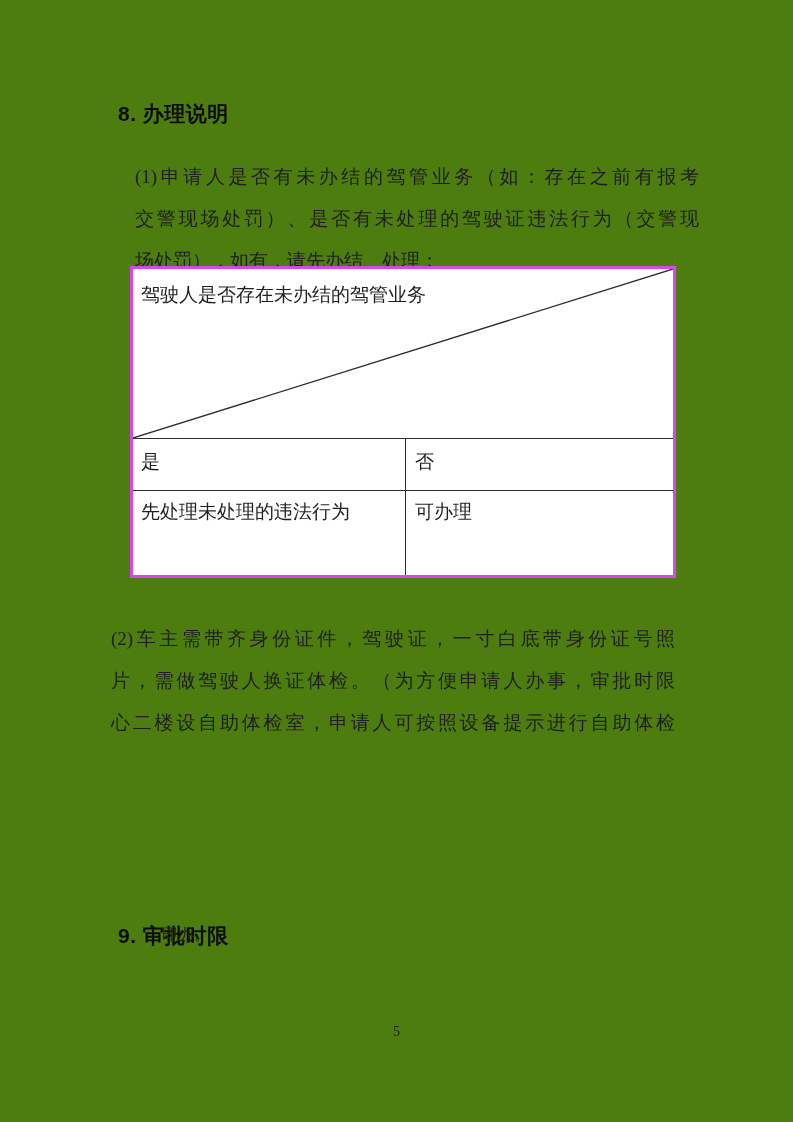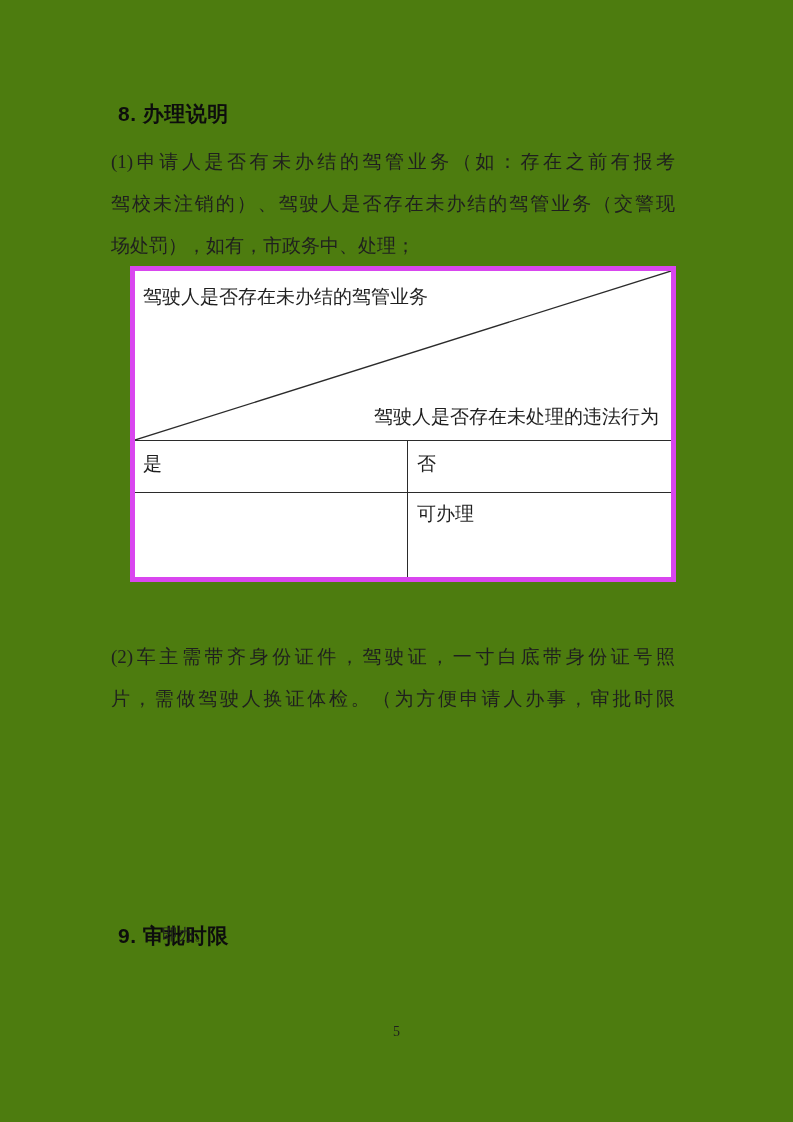--- a/index.html
+++ b/index.html
@@ -29,30 +29,30 @@
   }
   #heading-8 { top: 101px; }
   #heading-9 { top: 879px; margin-top: 44px; }
   .para {
     position: absolute;
     left: 111px;
     width: 564px;
     font-size: 19px;
     line-height: 42px;
   }
-  #para-1 { top: 141px; }
-  #para-2 { top: 636px; }
+  #para-1 { top: 156px; margin-left: 24px; }
+  #para-2 { top: 618px; }
   .jl { text-align: justify; text-align-last: justify; }
   .ll { text-align: left; }
   
   .dtable {
     position: absolute;
     left: 130px; top: 266px;
     width: 546px;
-    border: 5px solid #d946ef;
+    border: 3px solid #d946ef;
     font-size: 19px;
     background: #ffffff;
   }
   .dheader {
     position: relative;
     height: 170px;
     border-bottom: 1px solid #2b2b2b;
   }
   .diag-svg {
     position: absolute; left: 0; top: 0;
@@ -103,50 +103,51 @@
 </style>
 </head>
 <body>
 
 <div class="page">
 
   <div class="doc-heading" id="heading-8">8. 办理说明</div>
 
   <div class="para" id="para-1">
     <div class="jl">(1)申请人是否有未办结的驾管业务（如：存在之前有报考</div>
-    <div class="jl">驾校未注销的）、驾驶人是否存在未办结的驾管业务（交警现</div>
-    <div class="ll">场处罚），如有，市政务中、处理；</div>
+    <div class="jl">交警现场处罚）、是否有未处理的驾驶证违法行为（交警现</div>
+    <div class="ll">场处罚），如有，请先办结、处理；</div>
   </div>
 
   <div class="dtable">
     <div class="dheader">
       <svg class="diag-svg" viewBox="0 0 546 170" preserveAspectRatio="none">
         <line x1="0" y1="170" x2="546" y2="0" stroke="#2b2b2b" stroke-width="1.3" vector-effect="non-scaling-stroke"></line>
       </svg>
       <div class="hd-topleft">驾驶人是否存在未办结的驾管业务</div>
       <div class="hd-botright">
-        <div>驾驶人是否存在未处理的违法行为</div>
       </div>
     </div>
     <div class="drow row-answers">
       <div class="cell-l">是</div>
       <div class="cell-r">否</div>
     </div>
     <div class="drow row-results">
       <div class="cell-l">
+        <div>先处理未处理的违法行为</div>
       </div>
       <div class="cell-r">
         <div>可办理</div>
       </div>
     </div>
   </div>
 
   <div class="para" id="para-2">
     <div class="jl">(2)车主需带齐身份证件，驾驶证，一寸白底带身份证号照</div>
     <div class="jl">片，需做驾驶人换证体检。（为方便申请人办事，审批时限</div>
+    <div class="jl">心二楼设自助体检室，申请人可按照设备提示进行自助体检</div>
   </div>
 
   <div class="doc-heading" id="heading-9">9. 审批时限</div>
 
   <div id="deadline-body">即办。</div>
 
   <div id="page-number">5</div>
 
 </div>
 

